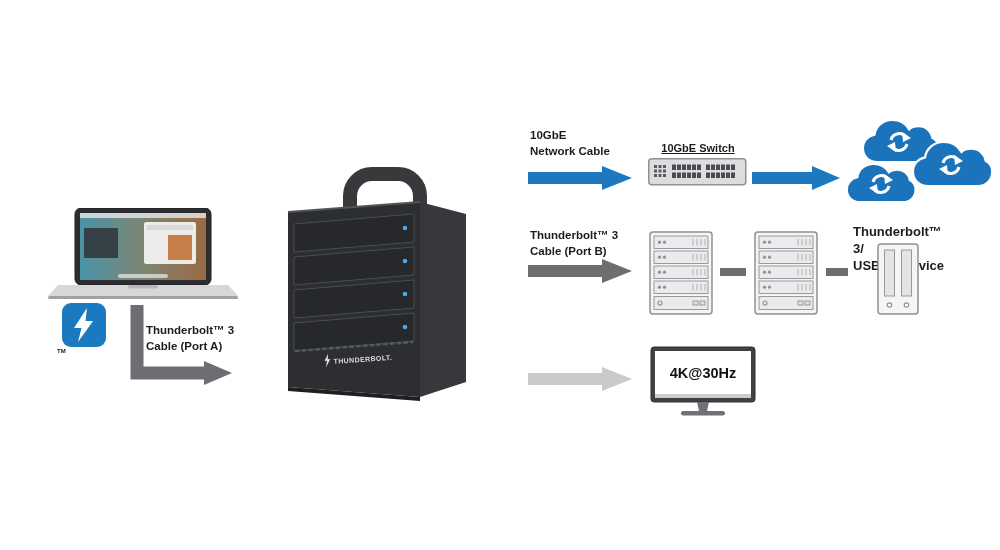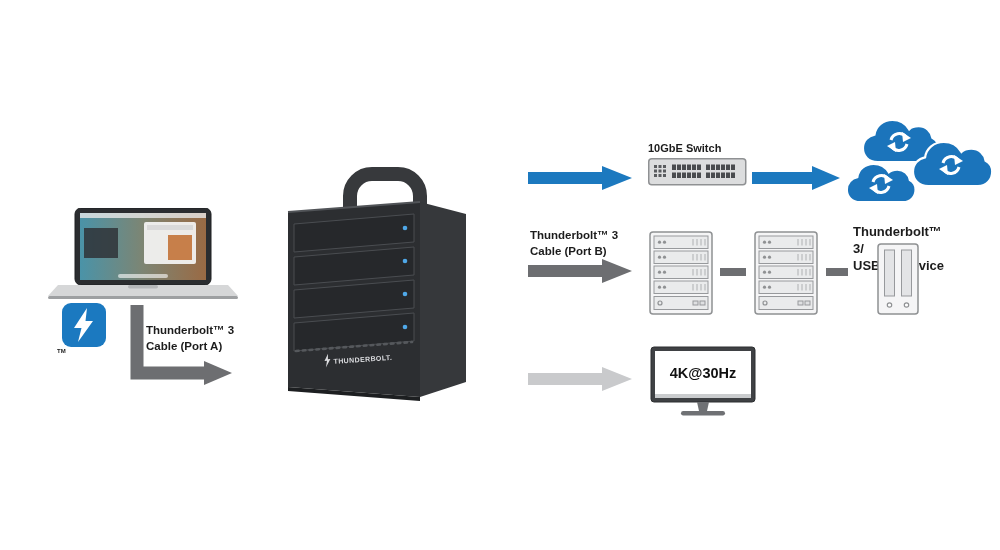--- a/index.html
+++ b/index.html
@@ -1,21 +1,21 @@
 <!DOCTYPE html>
 <html><head>
 <meta charset="utf-8">
 <style>
   * { margin:0; padding:0; box-sizing:border-box; }
   html,body { background:#fff; }
   body { font-family:"Liberation Sans", sans-serif; color:#1c1c1c; }
   .canvas { position:relative; width:1000px; height:550px; background:#fff; overflow:hidden; }
   .abs { position:absolute; }
   .lbl { font-weight:bold; font-size:11.5px; line-height:1.4; white-space:pre-line; color:#1c1c1c; }
-  .lbl-center { text-align:left; }
+  .lbl-center { text-align:center;text-decoration:underline; }
   .lbl-sm { font-weight:bold; font-size:13px; line-height:1.3; white-space:pre-line; text-align:left; color:#1c1c1c; }
   .tm { font-weight:bold; font-size:6px; color:#1c1c1c; }
   .dash { background:#6d6e71; }
   svg { display:block; }
 </style>
 </head>
 <body>
 
 <div class="canvas">
 
@@ -82,20 +82,22 @@
     <line x1="14" y1="199" x2="130" y2="190" stroke="#55585c" stroke-width="2.6" stroke-dasharray="2.6 4.2" stroke-linecap="round"></line>
 
     <g transform="translate(42,202) rotate(-4)">
       <polygon points="4,0 0,7 2.5,7 1,13.5 6,5.5 3.5,5.5" fill="#dcdde0"></polygon>
       <text x="9" y="10.5" font-size="7" font-weight="bold" fill="#dcdde0" letter-spacing="0.4">THUNDERBOLT.</text>
     </g>
 
     <polygon points="6,235 138,245 138,249 6,239" fill="#1d1f21"></polygon>
   </svg>
 
+  <div class="abs lbl" style="left:530px; top:127px;">10GbE
+Network Cable</div>
 
   <svg class="abs" style="left:528px; top:163px;" width="108" height="30" viewBox="0 0 108 30" aria-hidden="true">
     <rect x="0" y="9" width="74" height="12" fill="#1c79bf"></rect>
     <polygon points="74,3 74,27 104,15" fill="#1c79bf"></polygon>
   </svg>
 
   <div class="abs lbl lbl-center" style="left:648px; top:141px; width:100px; font-size:11px; white-space:nowrap;">10GbE Switch</div>
 
   <svg class="abs" style="left:648px; top:158px;" width="100" height="30" viewBox="0 0 100 30" aria-hidden="true">
     <rect x="0.75" y="0.75" width="97" height="26" rx="3" fill="#dcddde" stroke="#8f9193" stroke-width="1.5"></rect>

